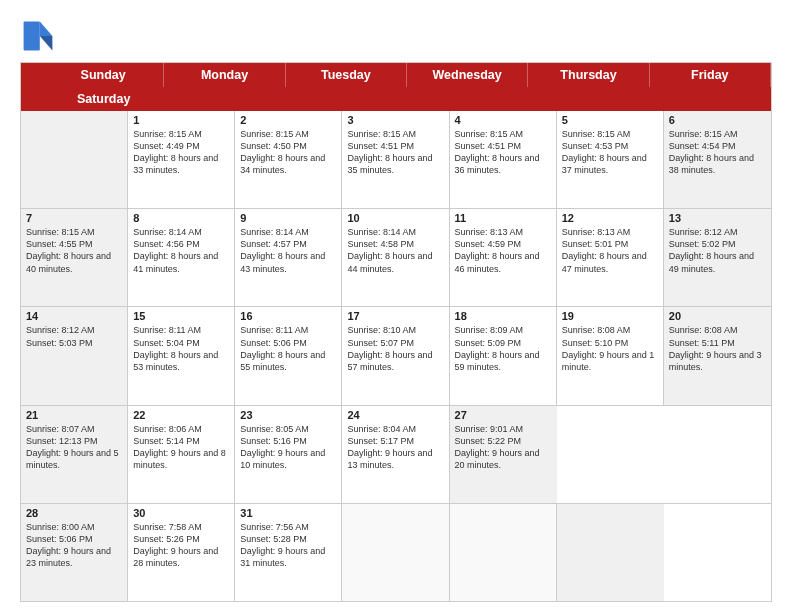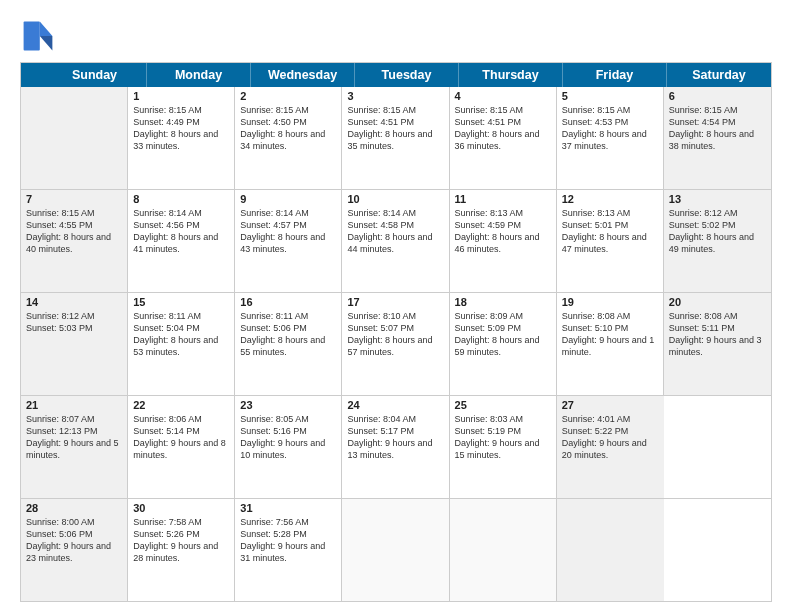--- a/index.html
+++ b/index.html
@@ -52,22 +52,22 @@
       color: #2c3e50;
     }
     .calendar {
       flex: 1;
       display: flex;
       flex-direction: column;
       border: 1px solid #ccc;
     }
     .cal-header-row {
       display: grid;
-      grid-template-columns: repeat(7, 1fr);
-      background: #0369a1;
+      grid-template-columns: repeat(6, 1fr);
+      background: #b91c1c;
       padding-left: 22px;
     }
     .cal-header-cell {
       padding: 5px 4px;
       color: #fff;
       font-size: 12.5px;
       font-weight: bold;
       text-align: center;
       border-right: 1px solid rgba(255,255,255,0.3);
     }
@@ -126,22 +126,22 @@
     <div class="title-block">
       <div class="main-title"></div>
       <div class="subtitle"></div>
     </div>
   </div>
 
   <div class="calendar">
     <div class="cal-header-row" id="cal-header">
         <div class="cal-header-cell">Sunday</div>
         <div class="cal-header-cell">Monday</div>
+        <div class="cal-header-cell">Tuesday</div>
         <div class="cal-header-cell">Wednesday</div>
-        <div class="cal-header-cell">Tuesday</div>
         <div class="cal-header-cell">Thursday</div>
         <div class="cal-header-cell">Friday</div>
         <div class="cal-header-cell">Saturday</div>
       </div>
     <div class="cal-body" id="cal-body">
         <div class="cal-row">
           <div class="cal-cell empty shaded"></div>
           <div class="cal-cell">
         <div class="day-num">1</div>
         <div class="cell-line">Sunrise: 8:15 AM</div>
@@ -284,29 +284,23 @@
         <div class="cell-line">Sunrise: 8:05 AM</div>
         <div class="cell-line">Sunset: 5:16 PM</div>
         <div class="cell-line">Daylight: 9 hours and 10 minutes.</div>
       </div>
           <div class="cal-cell">
         <div class="day-num">24</div>
         <div class="cell-line">Sunrise: 8:04 AM</div>
         <div class="cell-line">Sunset: 5:17 PM</div>
         <div class="cell-line">Daylight: 9 hours and 13 minutes.</div>
       </div>
-          <div class="cal-cell">
-        <div class="day-num">25</div>
-        <div class="cell-line">Sunrise: 8:03 AM</div>
-        <div class="cell-line">Sunset: 5:19 PM</div>
-        <div class="cell-line">Daylight: 9 hours and 15 minutes.</div>
-      </div>
           <div class="cal-cell shaded">
         <div class="day-num">27</div>
-        <div class="cell-line">Sunrise: 4:01 AM</div>
+        <div class="cell-line">Sunrise: 9:01 AM</div>
         <div class="cell-line">Sunset: 5:22 PM</div>
         <div class="cell-line">Daylight: 9 hours and 20 minutes.</div>
       </div>
         </div>
         <div class="cal-row">
           <div class="cal-cell shaded">
         <div class="day-num">28</div>
         <div class="cell-line">Sunrise: 8:00 AM</div>
         <div class="cell-line">Sunset: 5:06 PM</div>
         <div class="cell-line">Daylight: 9 hours and 23 minutes.</div>

